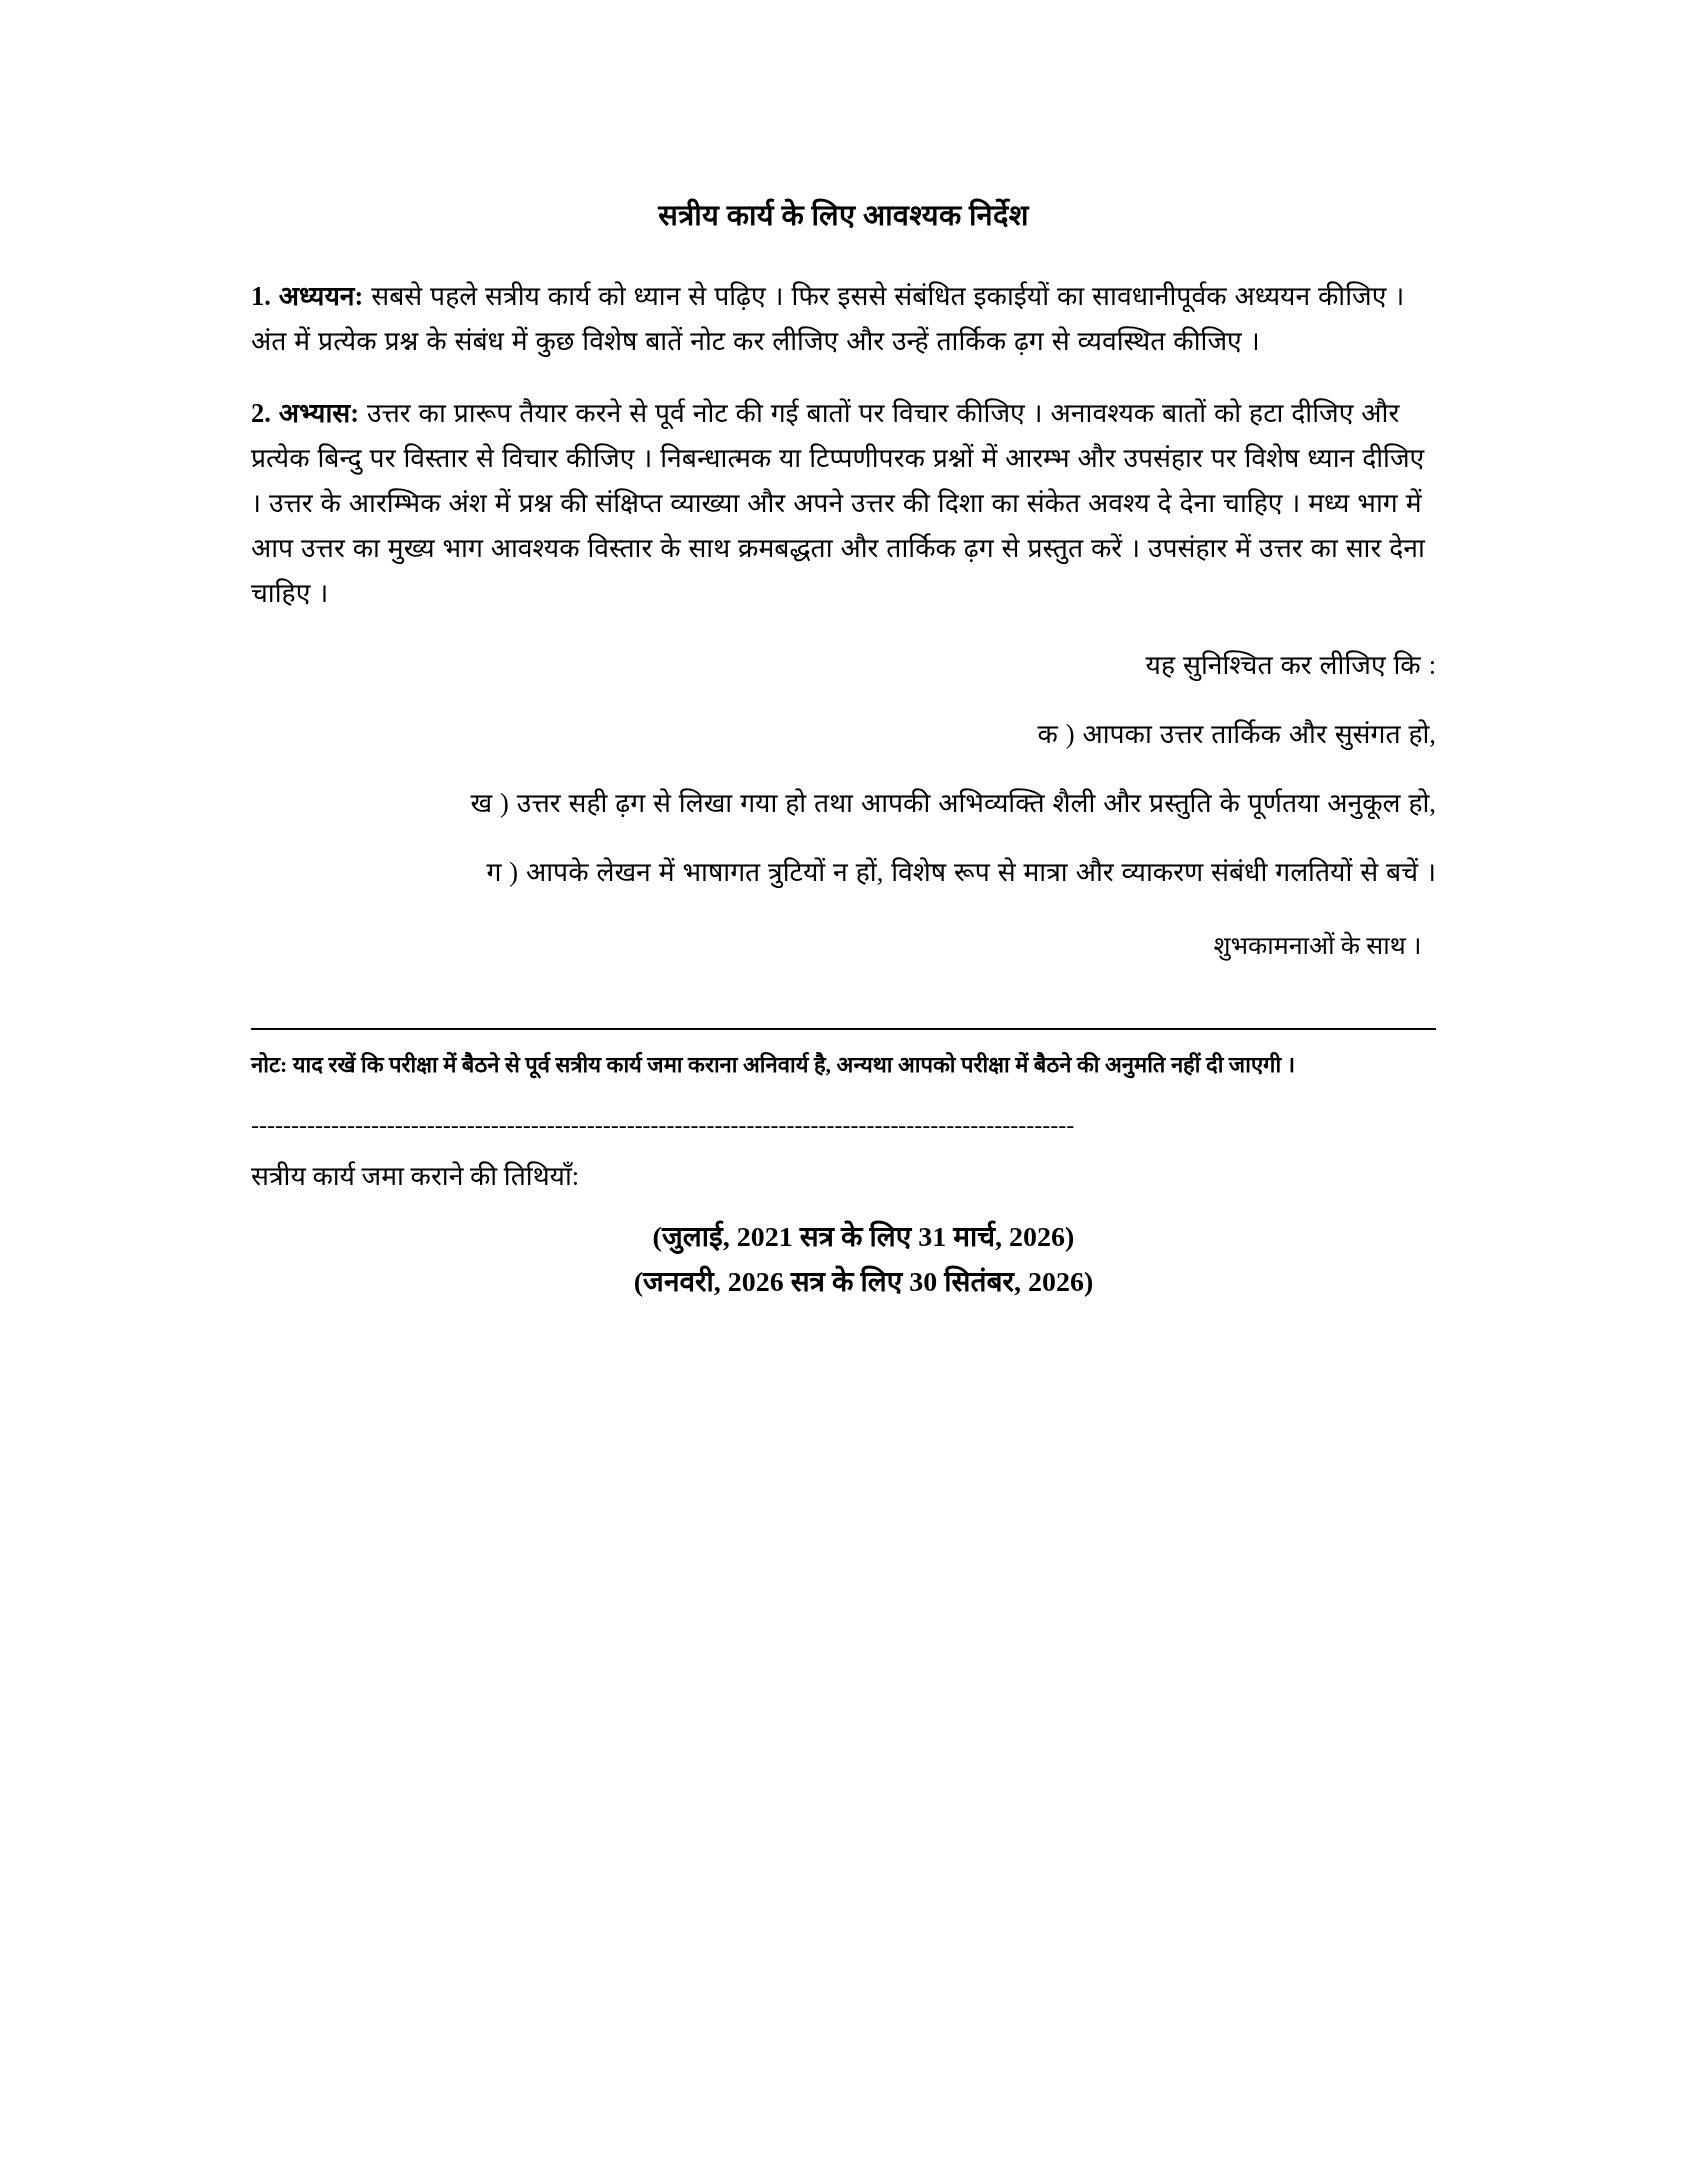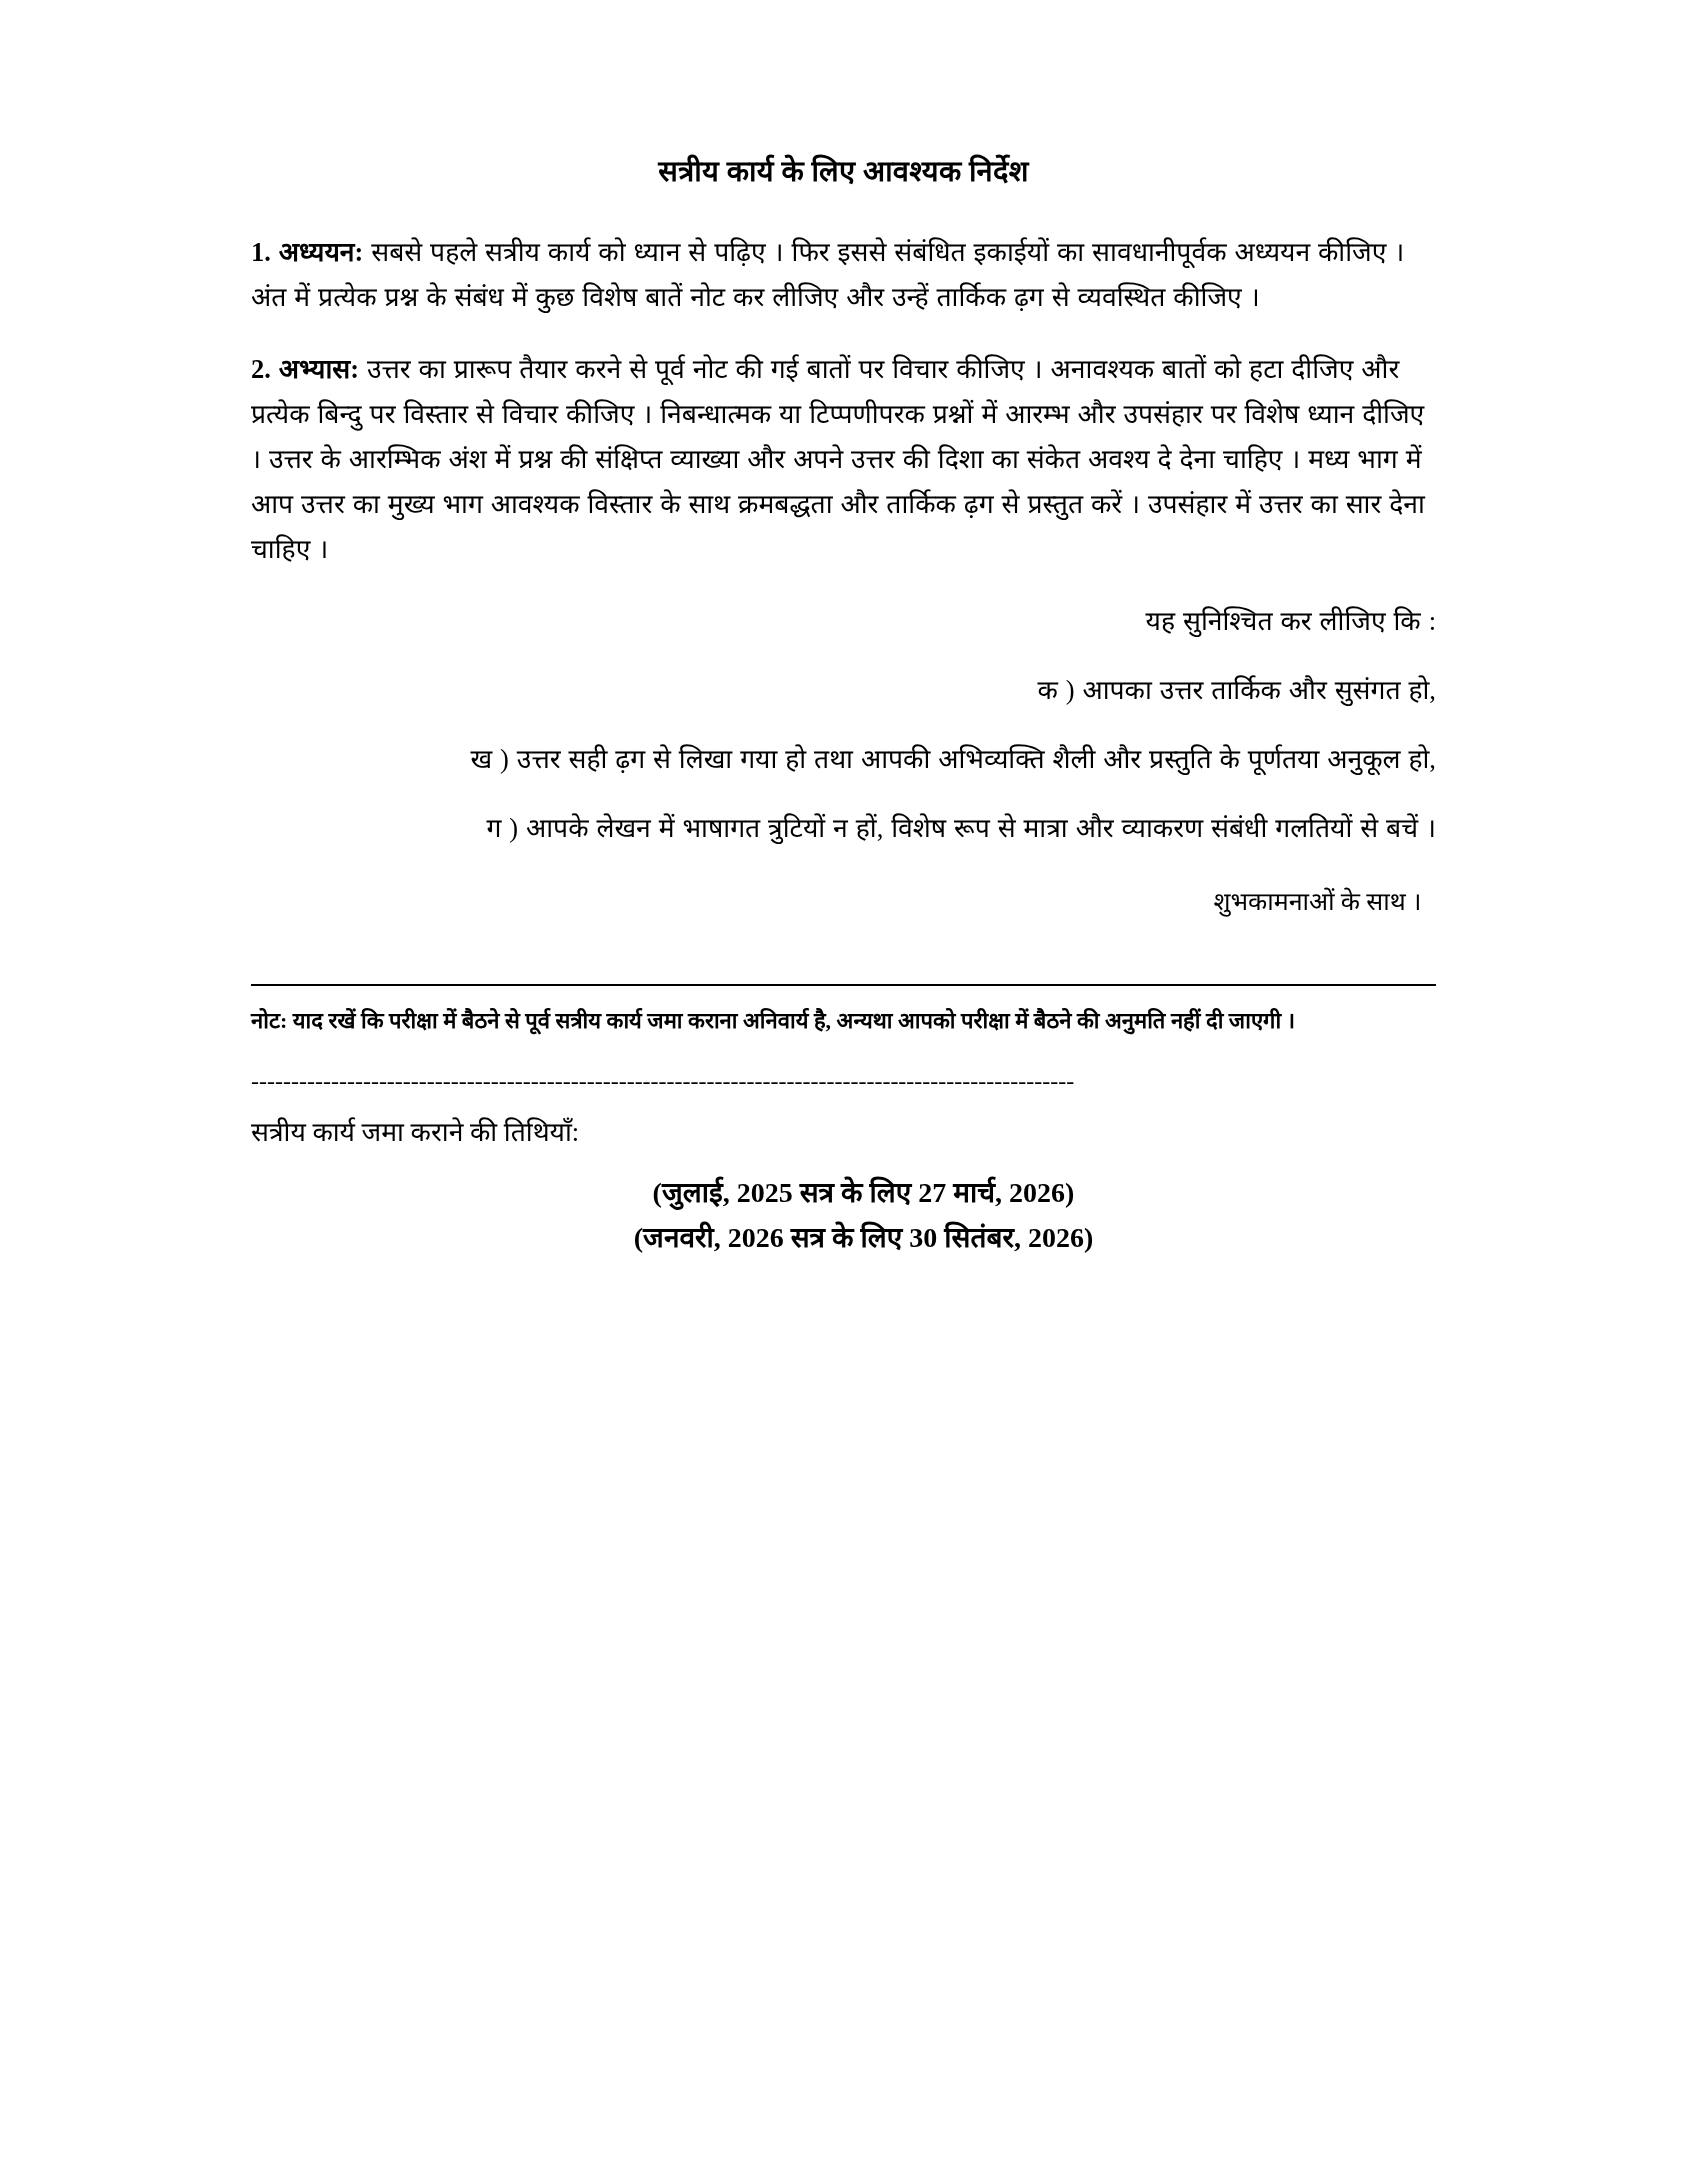--- a/index.html
+++ b/index.html
@@ -13,20 +13,21 @@
     font-family: "Liberation Serif", "DejaVu Serif", serif;
     color: #000000;
     -webkit-font-smoothing: antialiased;
   }
   .page {
     position: relative;
     width: 1687px;
     height: 1896px;
     box-sizing: border-box;
     padding: 153px 251px 0 251px;
+    margin-top: 44px;
   }
   .doc-title {
     text-align: center;
     font-size: 29px;
     font-weight: bold;
     letter-spacing: 0.3px;
     margin: 0 0 41px 0;
     line-height: 1.25;
   }
   .para {
@@ -113,18 +114,18 @@
 
   <hr class="rule">
 
   <p class="note">नोट: याद रखें कि परीक्षा में बैठने से पूर्व सत्रीय कार्य जमा कराना अनिवार्य है, अन्यथा आपको परीक्षा में बैठने की अनुमति नहीं दी जाएगी ।</p>
 
   <div class="dashed-sep">-------------------------------------------------------------------------------------------------------</div>
 
   <p class="dates-heading">सत्रीय कार्य जमा कराने की तिथियाँ:</p>
 
   <ul class="dates-list">
-    <li>(जुलाई, 2025 सत्र के लिए 27 मार्च, 2026)</li>
+    <li>(जुलाई, 2021 सत्र के लिए 31 मार्च, 2026)</li>
     <li>(जनवरी, 2026 सत्र के लिए 30 सितंबर, 2026)</li>
   </ul>
 
 </div>
 
 
 </body></html>

